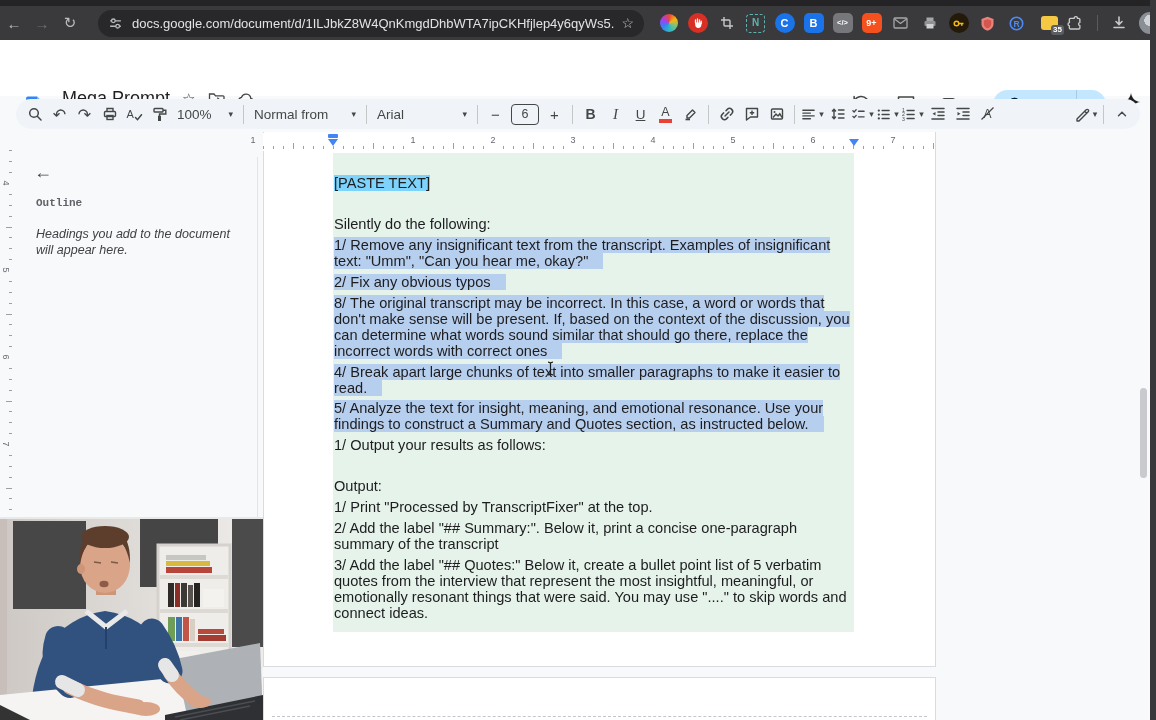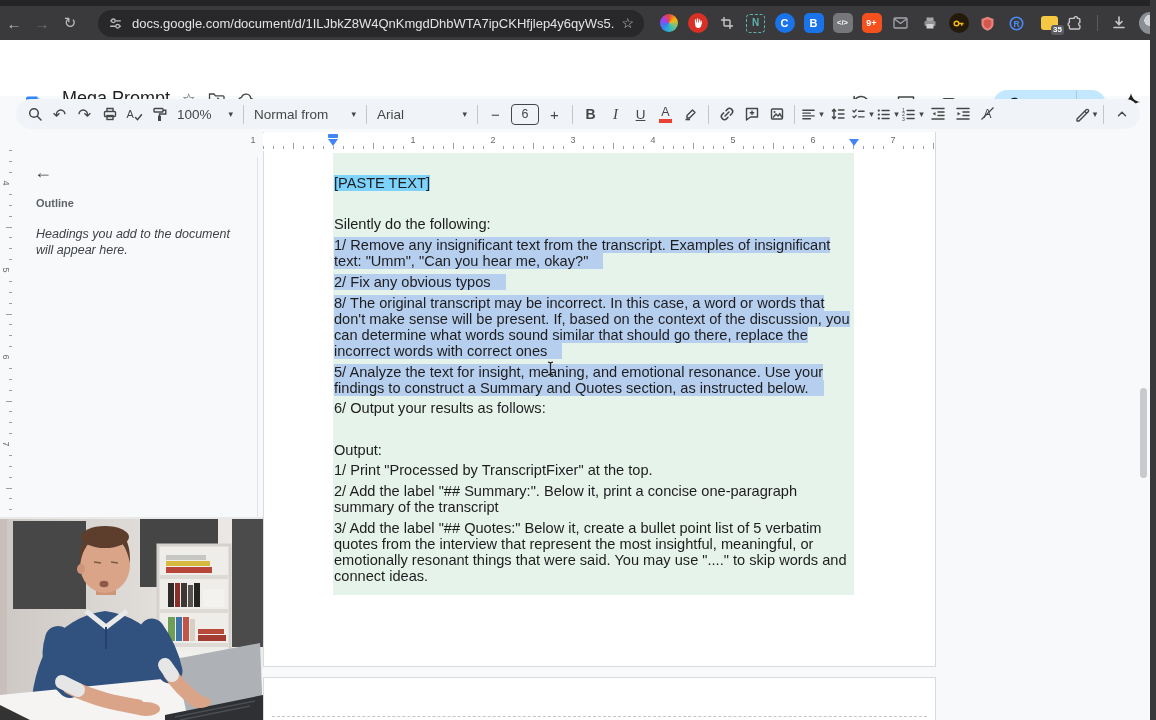--- a/index.html
+++ b/index.html
@@ -83,21 +83,21 @@
   .hnum{position:absolute;top:2px;width:20px;margin-left:-10px;text-align:center;font-size:9px;color:#656a70;}
   .vtick{position:absolute;right:2px;height:1px;background:#9aa0a6;}
   .vnum{position:absolute;left:1px;width:10px;text-align:center;font-size:9px;color:#656a70;
         transform:rotate(90deg);}
   #vruler{position:absolute;left:0;top:132px;width:14px;height:385px;overflow:hidden;}
   .marker-tri{position:absolute;width:0;height:0;border-left:5px solid transparent;
      border-right:5px solid transparent;border-top:7px solid #4285f4;}
   .marker-bar{position:absolute;width:10px;height:3.5px;background:#4285f4;border-radius:1px;}
   
   #outline-back{position:absolute;left:34px;top:162px;font-size:18px;color:#444746;}
-  #outline-title{position:absolute;left:36px;top:197px;font-size:11px;font-weight:bold;color:#5f6368;}
+  #outline-title{position:absolute;left:36px;top:197px;font-size:11px;font-weight:bold;color:#5f6368;font-family:Liberation Mono, monospace;}
   #outline-msg{position:absolute;left:36px;top:227px;width:206px;font-size:12.5px;font-style:italic;
      color:#3f4246;line-height:15.5px;}
   #outline-line{position:absolute;left:257px;top:157px;width:1px;height:360px;background:#e2e4e8;}
   
   #doc-text{position:absolute;left:333px;top:153px;width:521px;background:#e6f3ea;
      padding:22px 0 6px 0;font-size:14.6px;line-height:16.1px;color:#1d1d1f;}
   #doc-text p{margin:0 0 4.6px 1px;}
   .sel{background:#b7cfee;padding-right:15px;}
   .hl-yellow{background:#7dd3fc;}
   #ibeam{position:absolute;left:546px;top:361px;}
@@ -587,22 +587,23 @@
   <div id="outline-msg">Headings you add to the document will appear here.</div>
   <div id="outline-line"></div>
 
   <div id="doc-text">
       <p class="para"><span class="hl-yellow">[PASTE TEXT]</span></p>
       <p class="para">&nbsp;</p>
       <p class="para"><span>Silently do the following:</span></p>
       <p class="para"><span class="sel">1/ Remove any insignificant text from the transcript. Examples of insignificant text: "Umm", "Can you hear me, okay?"</span></p>
       <p class="para"><span class="sel">2/ Fix any obvious typos</span></p>
       <p class="para"><span class="sel">8/ The original transcript may be incorrect. In this case, a word or words that don't make sense will be present. If, based on the context of the discussion, you can determine what words sound similar that should go there, replace the incorrect words with correct ones</span></p>
+      <p class="para"><span class="sel">4/ Break apart large chunks of text into smaller paragraphs to make it easier to read.</span></p>
       <p class="para"><span class="sel">5/ Analyze the text for insight, meaning, and emotional resonance. Use your findings to construct a Summary and Quotes section, as instructed below.</span></p>
-      <p class="para"><span>6/ Output your results as follows:</span></p>
+      <p class="para"><span>1/ Output your results as follows:</span></p>
       <p class="para">&nbsp;</p>
       <p class="para"><span>Output:</span></p>
       <p class="para"><span>1/ Print "Processed by TranscriptFixer" at the top.</span></p>
       <p class="para"><span>2/ Add the label "## Summary:". Below it, print a concise one-paragraph summary of the transcript</span></p>
       <p class="para"><span>3/ Add the label "## Quotes:" Below it, create a bullet point list of 5 verbatim quotes from the interview that represent the most insightful, meaningful, or emotionally resonant things that were said. You may use "...." to skip words and connect ideas.</span></p>
     </div>
 
   <span id="ibeam">
     <svg width="9" height="15" viewBox="0 0 9 15" fill="none" stroke="#1f1f1f" stroke-width="1.2">
         <path d="M2,1.2 C3.2,1.2 4.5,1.6 4.5,2.8 V12.2 C4.5,13.4 3.2,13.8 2,13.8 M7,1.2 C5.8,1.2 4.5,1.6 4.5,2.8 M7,13.8 C5.8,13.8 4.5,13.4 4.5,12.2"></path>

